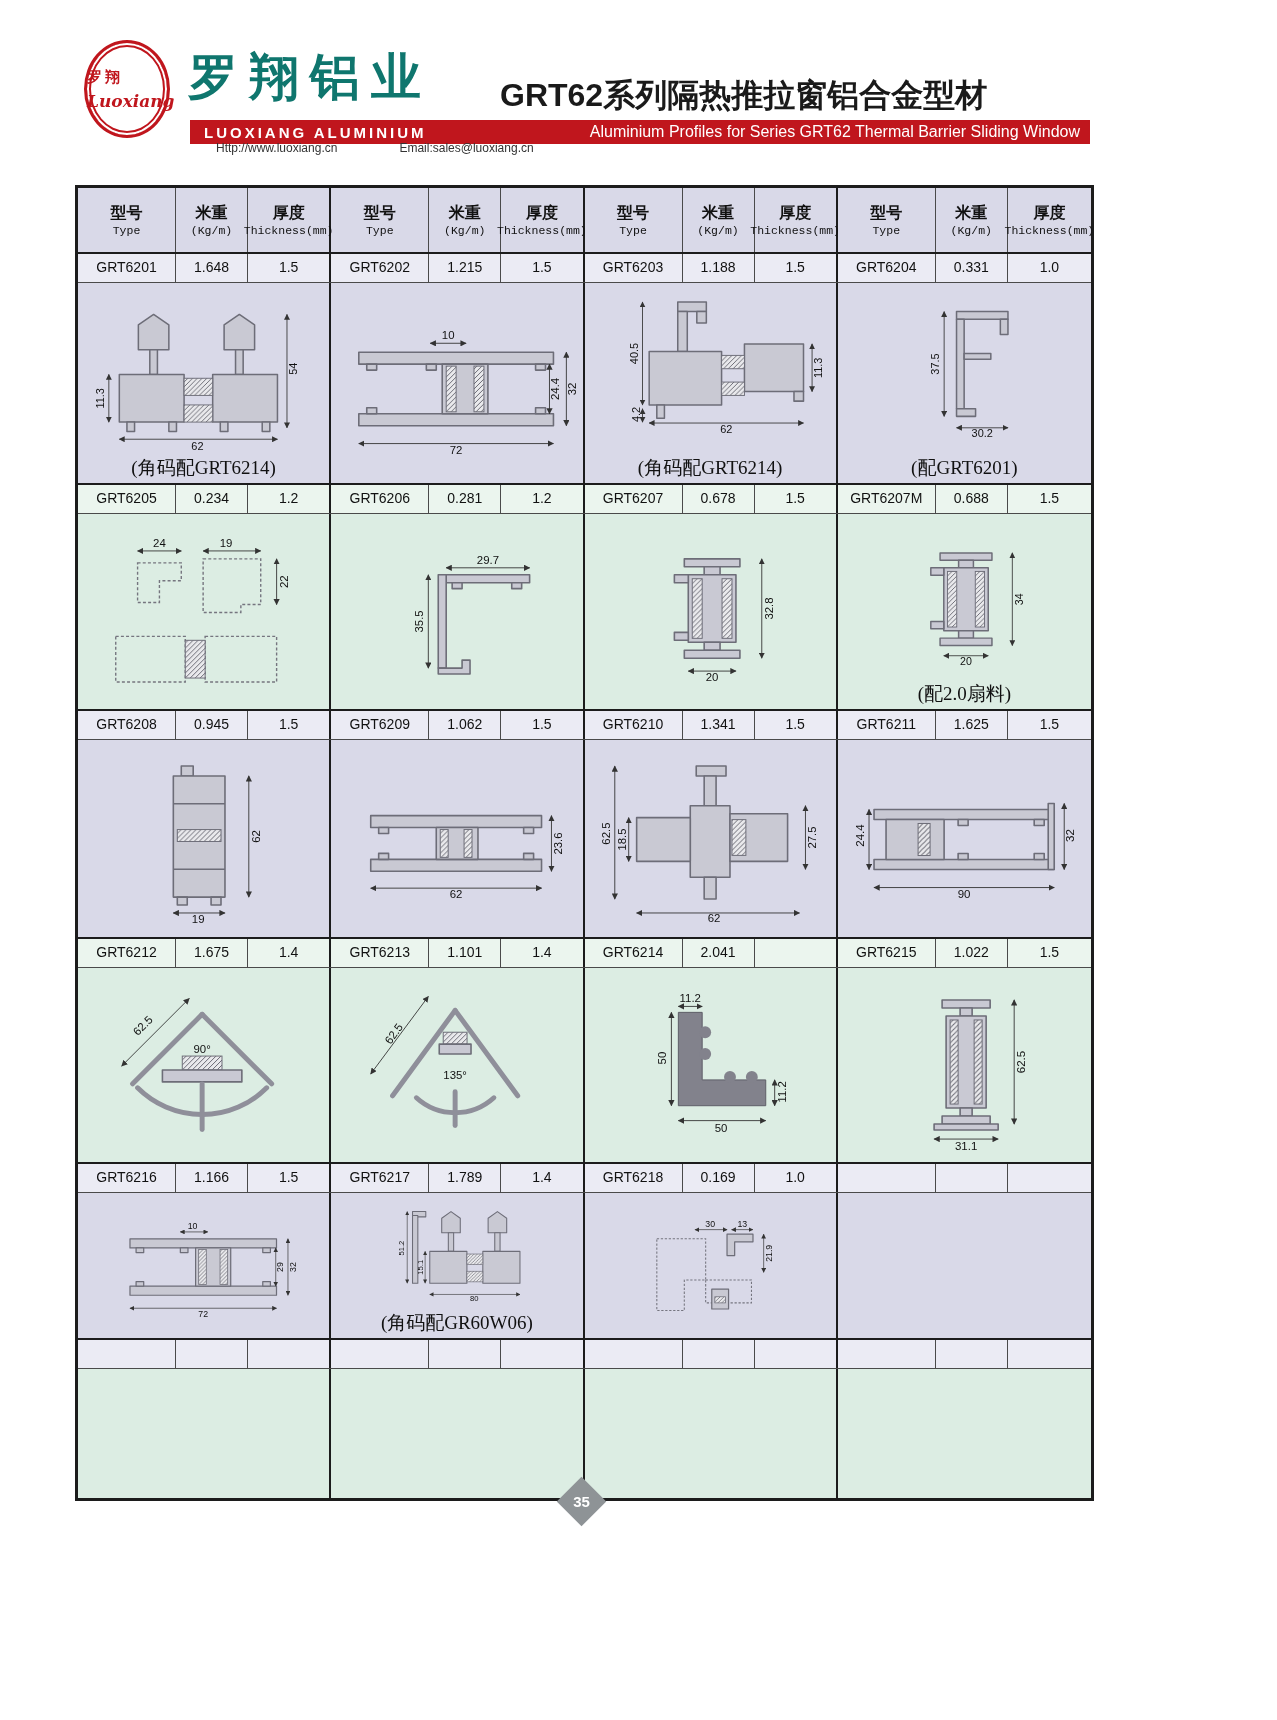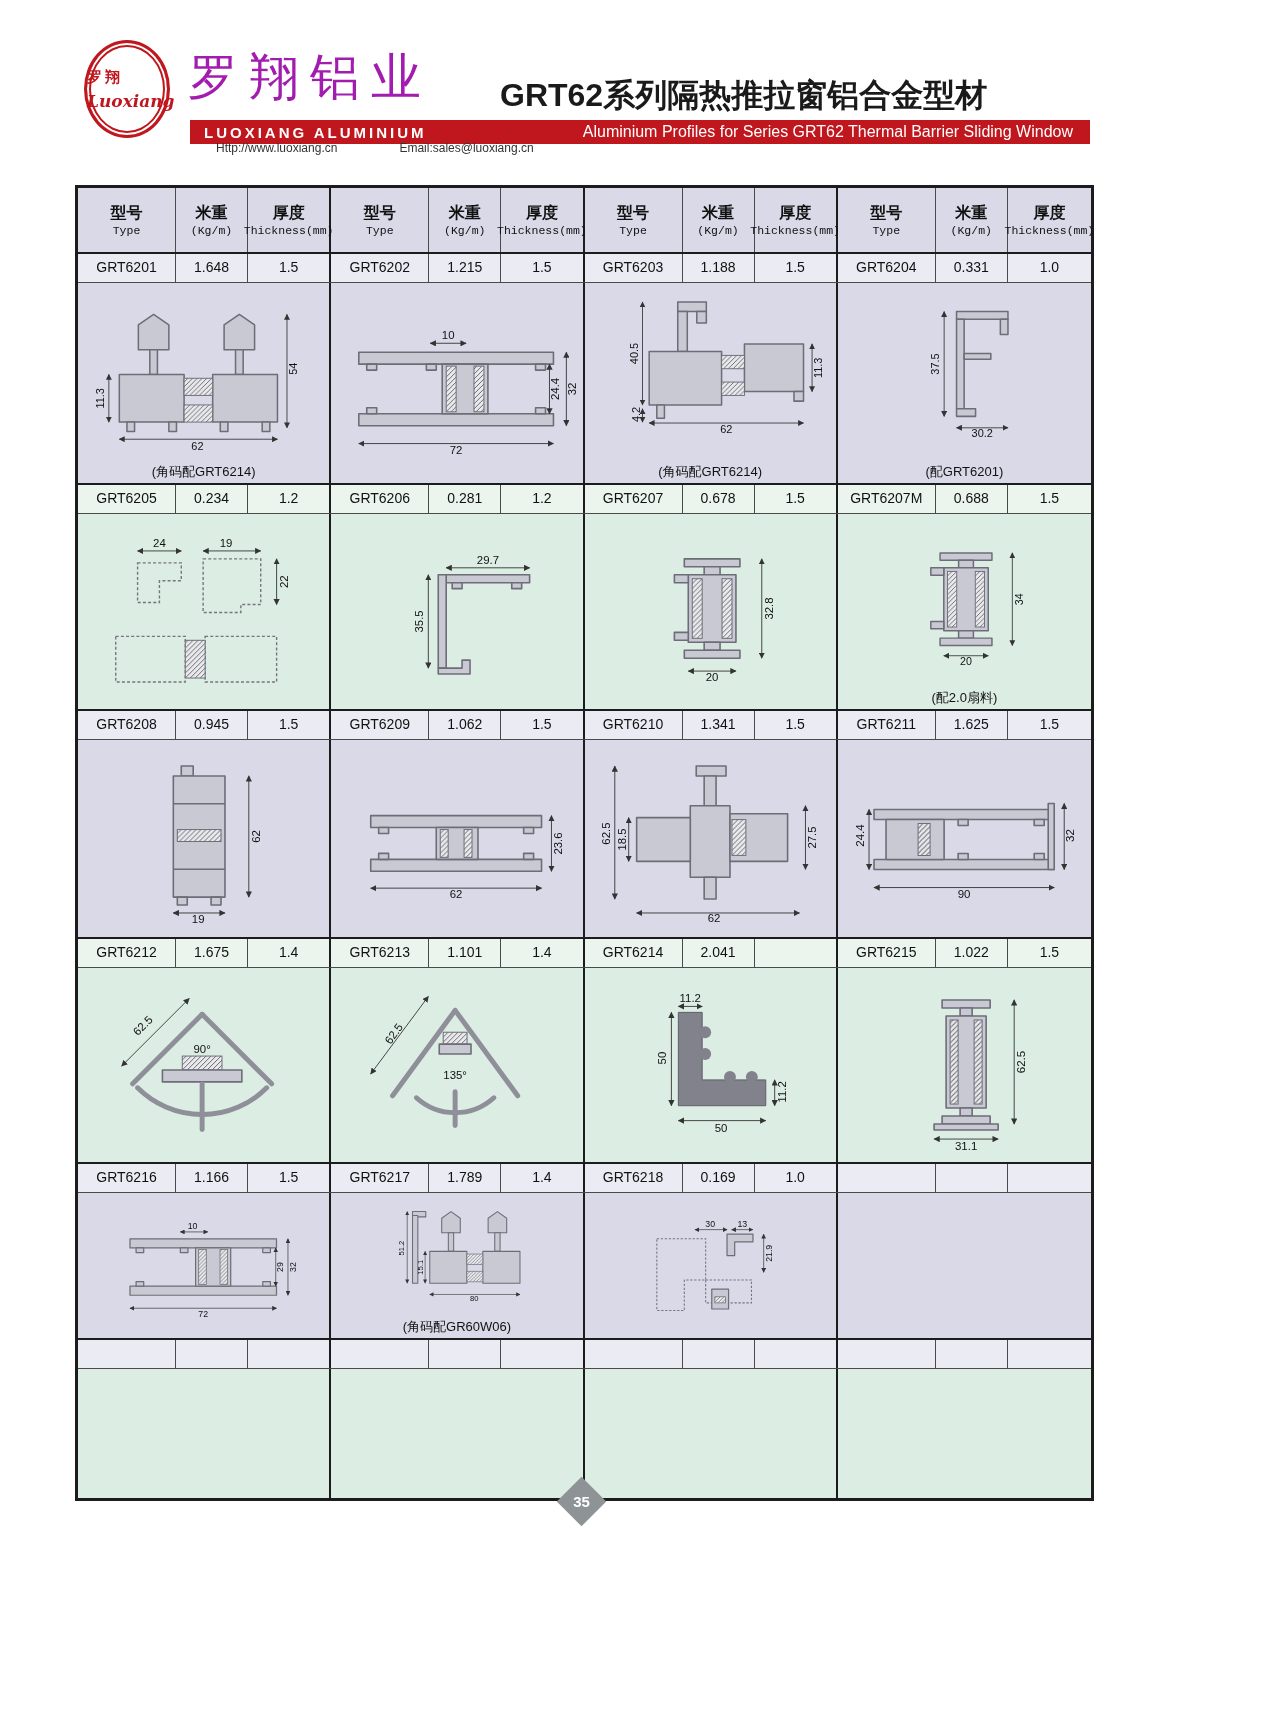--- a/index.html
+++ b/index.html
@@ -5,26 +5,26 @@
   html,body{margin:0;padding:0;background:#fff;}
   .page{position:relative;width:1277px;height:1720px;background:#ffffff;overflow:hidden;
         font-family:"Liberation Sans","DejaVu Sans",sans-serif;color:#111;}
   
   .logo{position:absolute;left:84px;top:40px;width:86px;height:98px;}
   .logo-ring{width:80px;height:92px;border:3px solid #c0161d;border-radius:50%;
              display:flex;flex-direction:column;justify-content:center;
              box-shadow:inset 0 0 0 2px #fff, inset 0 0 0 4px #c0161d;}
   .logo-cn{color:#c0161d;font-weight:bold;font-size:15px;letter-spacing:3px;}
   .logo-script{color:#c0161d;font-family:"DejaVu Serif",serif;font-style:italic;font-size:17px;font-weight:bold;margin-top:4px;}
-  .company-cn{position:absolute;left:188px;top:44px;font-size:50px;font-weight:normal;letter-spacing:11px;color:#a21caf;}
+  .company-cn{position:absolute;left:188px;top:44px;font-size:50px;font-weight:bold;letter-spacing:11px;color:#0f766e;}
   .title-cn{position:absolute;left:500px;top:74px;width:590px;text-align:left;font-size:32px;font-weight:bold;color:#1a1a1a;}
   .redbar{position:absolute;left:190px;top:120px;width:900px;height:24px;background:#c0161d;
           display:flex;align-items:center;justify-content:space-between;}
   .redbar-left{color:#fff;font-weight:bold;font-size:15px;letter-spacing:3px;padding-left:14px;}
-  .redbar-right{color:#fff;font-size:16px;padding-right:17px;}
+  .redbar-right{color:#fff;font-size:16px;padding-right:10px;}
   .contact{position:absolute;left:216px;top:141px;font-size:12px;color:#333;}
   .contact span{margin-right:62px;}
   
   .table-wrap{position:absolute;left:75px;top:185px;width:1013px;border:3px solid #1c1c1c;background:#fff;}
   .trow{display:flex;}
   .trow>*{box-sizing:border-box;}
   .trow>*:last-child{border-right:none !important;}
   .w-type{width:98px;border-right:1px solid #4a4a4a;}
   .w-kg{width:72px;border-right:1px solid #4a4a4a;}
   .w-th{width:83px;flex:1 0 83px;}
@@ -37,21 +37,21 @@
   .brow.lav{background:#ebebf4;}
   .brow.grn{background:#ebf5ee;}
   .tc{text-align:center;font-size:14px;line-height:27px;overflow:hidden;white-space:nowrap;}
   .drow{border-bottom:2px solid #1c1c1c;}
   .drow:last-child{border-bottom:none;}
   .drow.lav{background:#d9d9e8;}
   .drow.grn{background:#dcede3;}
   .dc{position:relative;width:253px;flex:1 1 253px;}
   .dc svg{position:absolute;left:0;top:0;width:100%;height:100%;display:block;}
   .dc.hasnote svg{height:calc(100% - 19px);}
-  .note{position:absolute;bottom:2px;left:0;right:0;text-align:center;font-size:13px;color:#111;}
+  .note{position:absolute;bottom:2px;left:0;right:0;text-align:center;font-size:19px;color:#111;font-family:Liberation Serif, serif;}
   
   .met{fill:#c9c9d3;stroke:#6d6d78;stroke-width:1.6;stroke-linejoin:round;}
   .lnp{fill:none;stroke:#6d6d78;stroke-width:1.4;}
   .dsh{fill:none;stroke:#75757f;stroke-width:1.4;stroke-dasharray:3 2.2;}
   .thick{fill:none;stroke:#8f8f9a;stroke-width:5;stroke-linecap:round;}
   .sol{fill:#82828c;stroke:#5e5e68;stroke-width:1;}
   .dml{stroke:#333;stroke-width:0.9;}
   .dmt{font-size:11.5px;fill:#111;text-anchor:middle;dominant-baseline:middle;}
   
   .diamond{position:absolute;left:564px;top:1484px;width:35px;height:35px;background:#8e9396;transform:rotate(45deg);}

